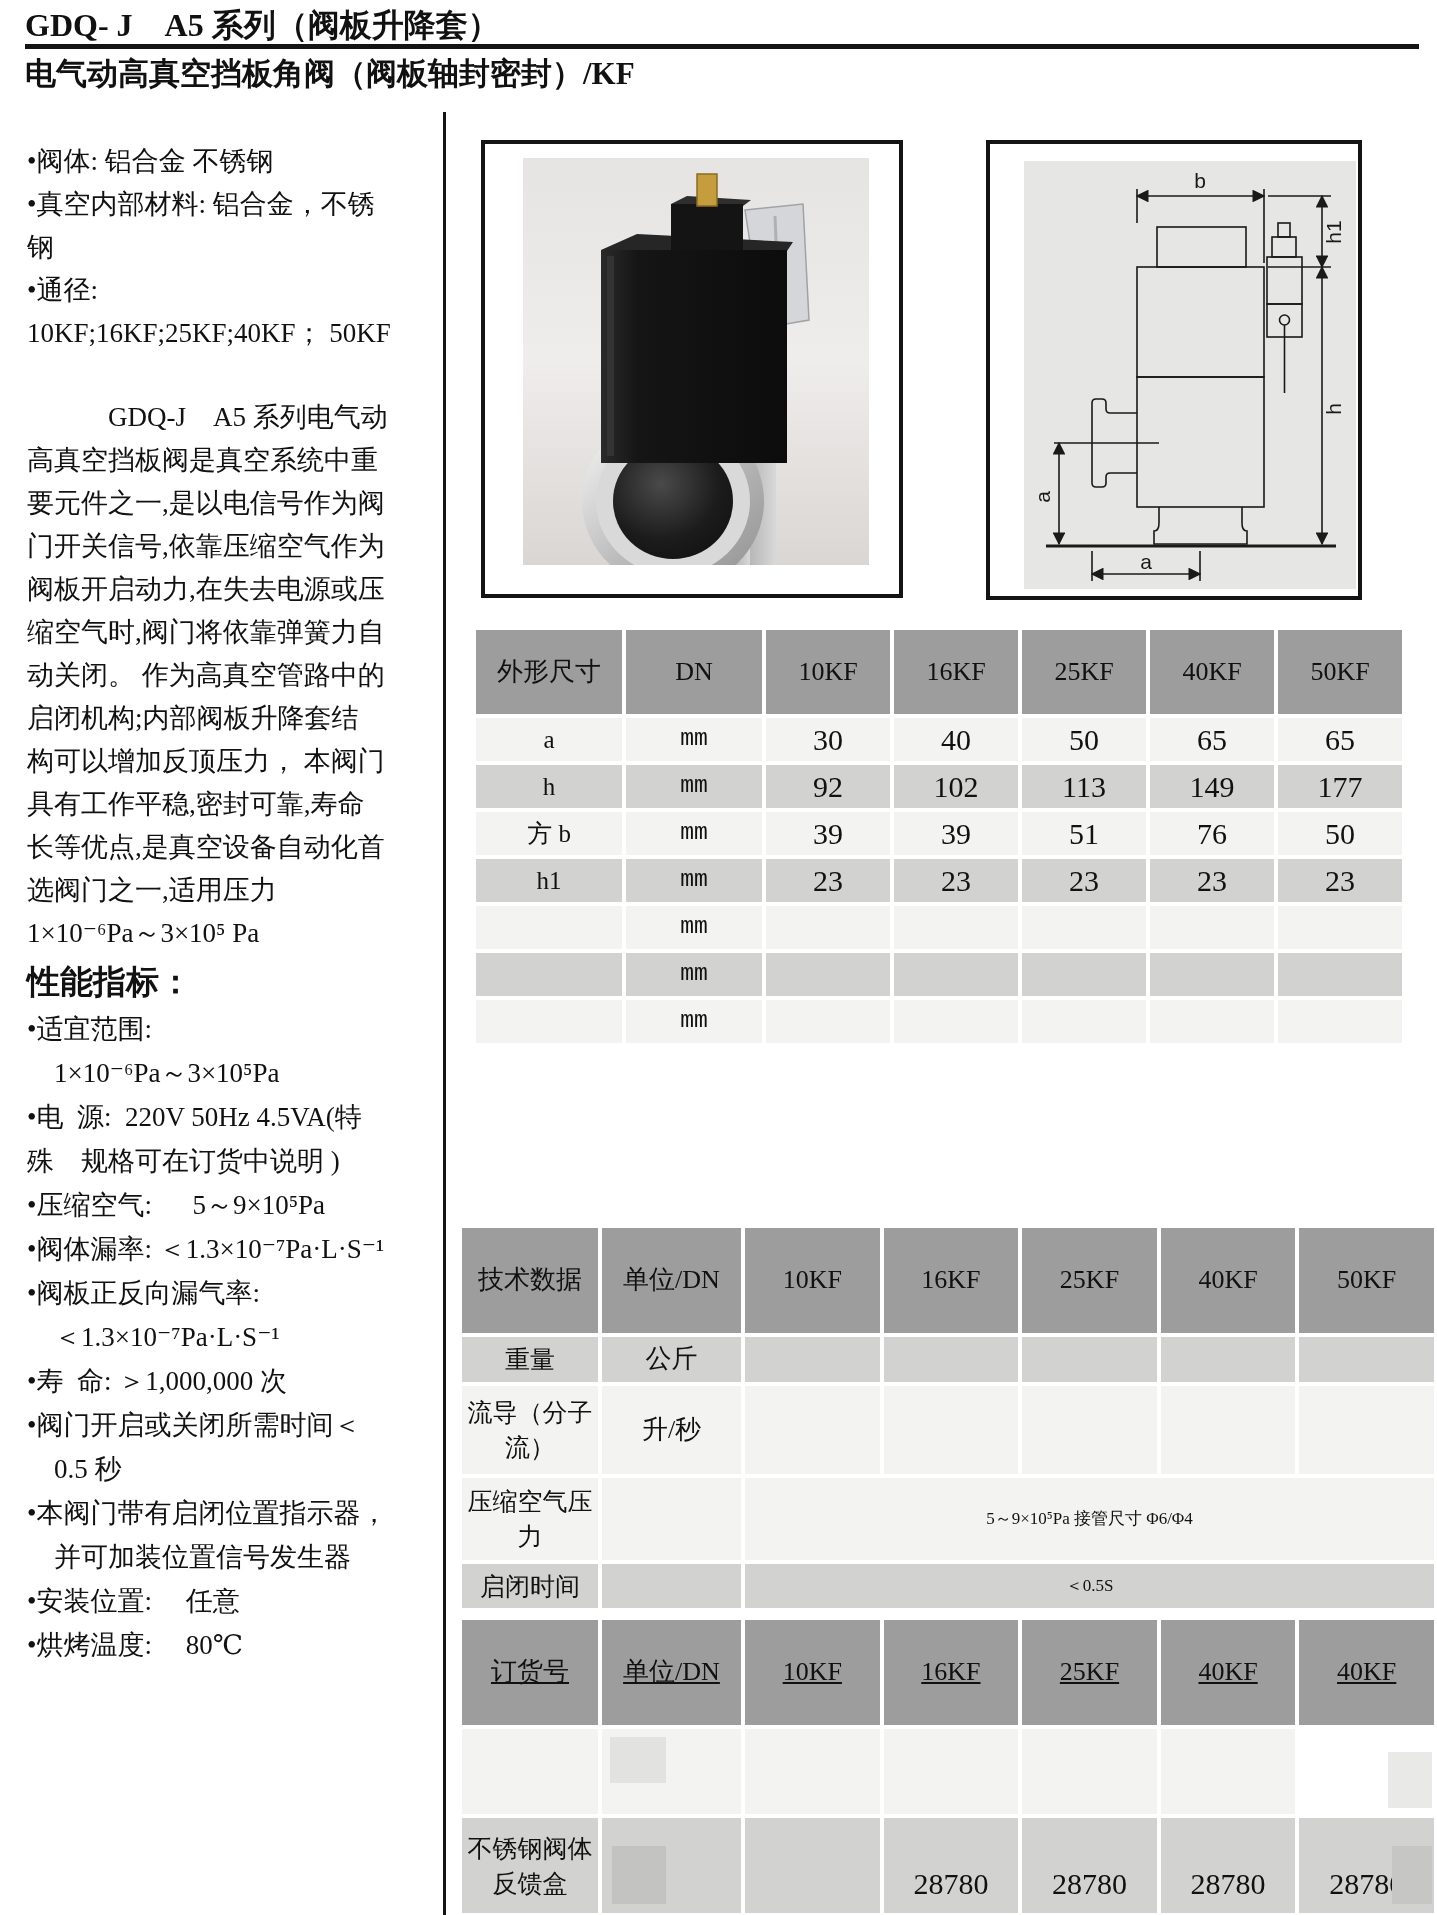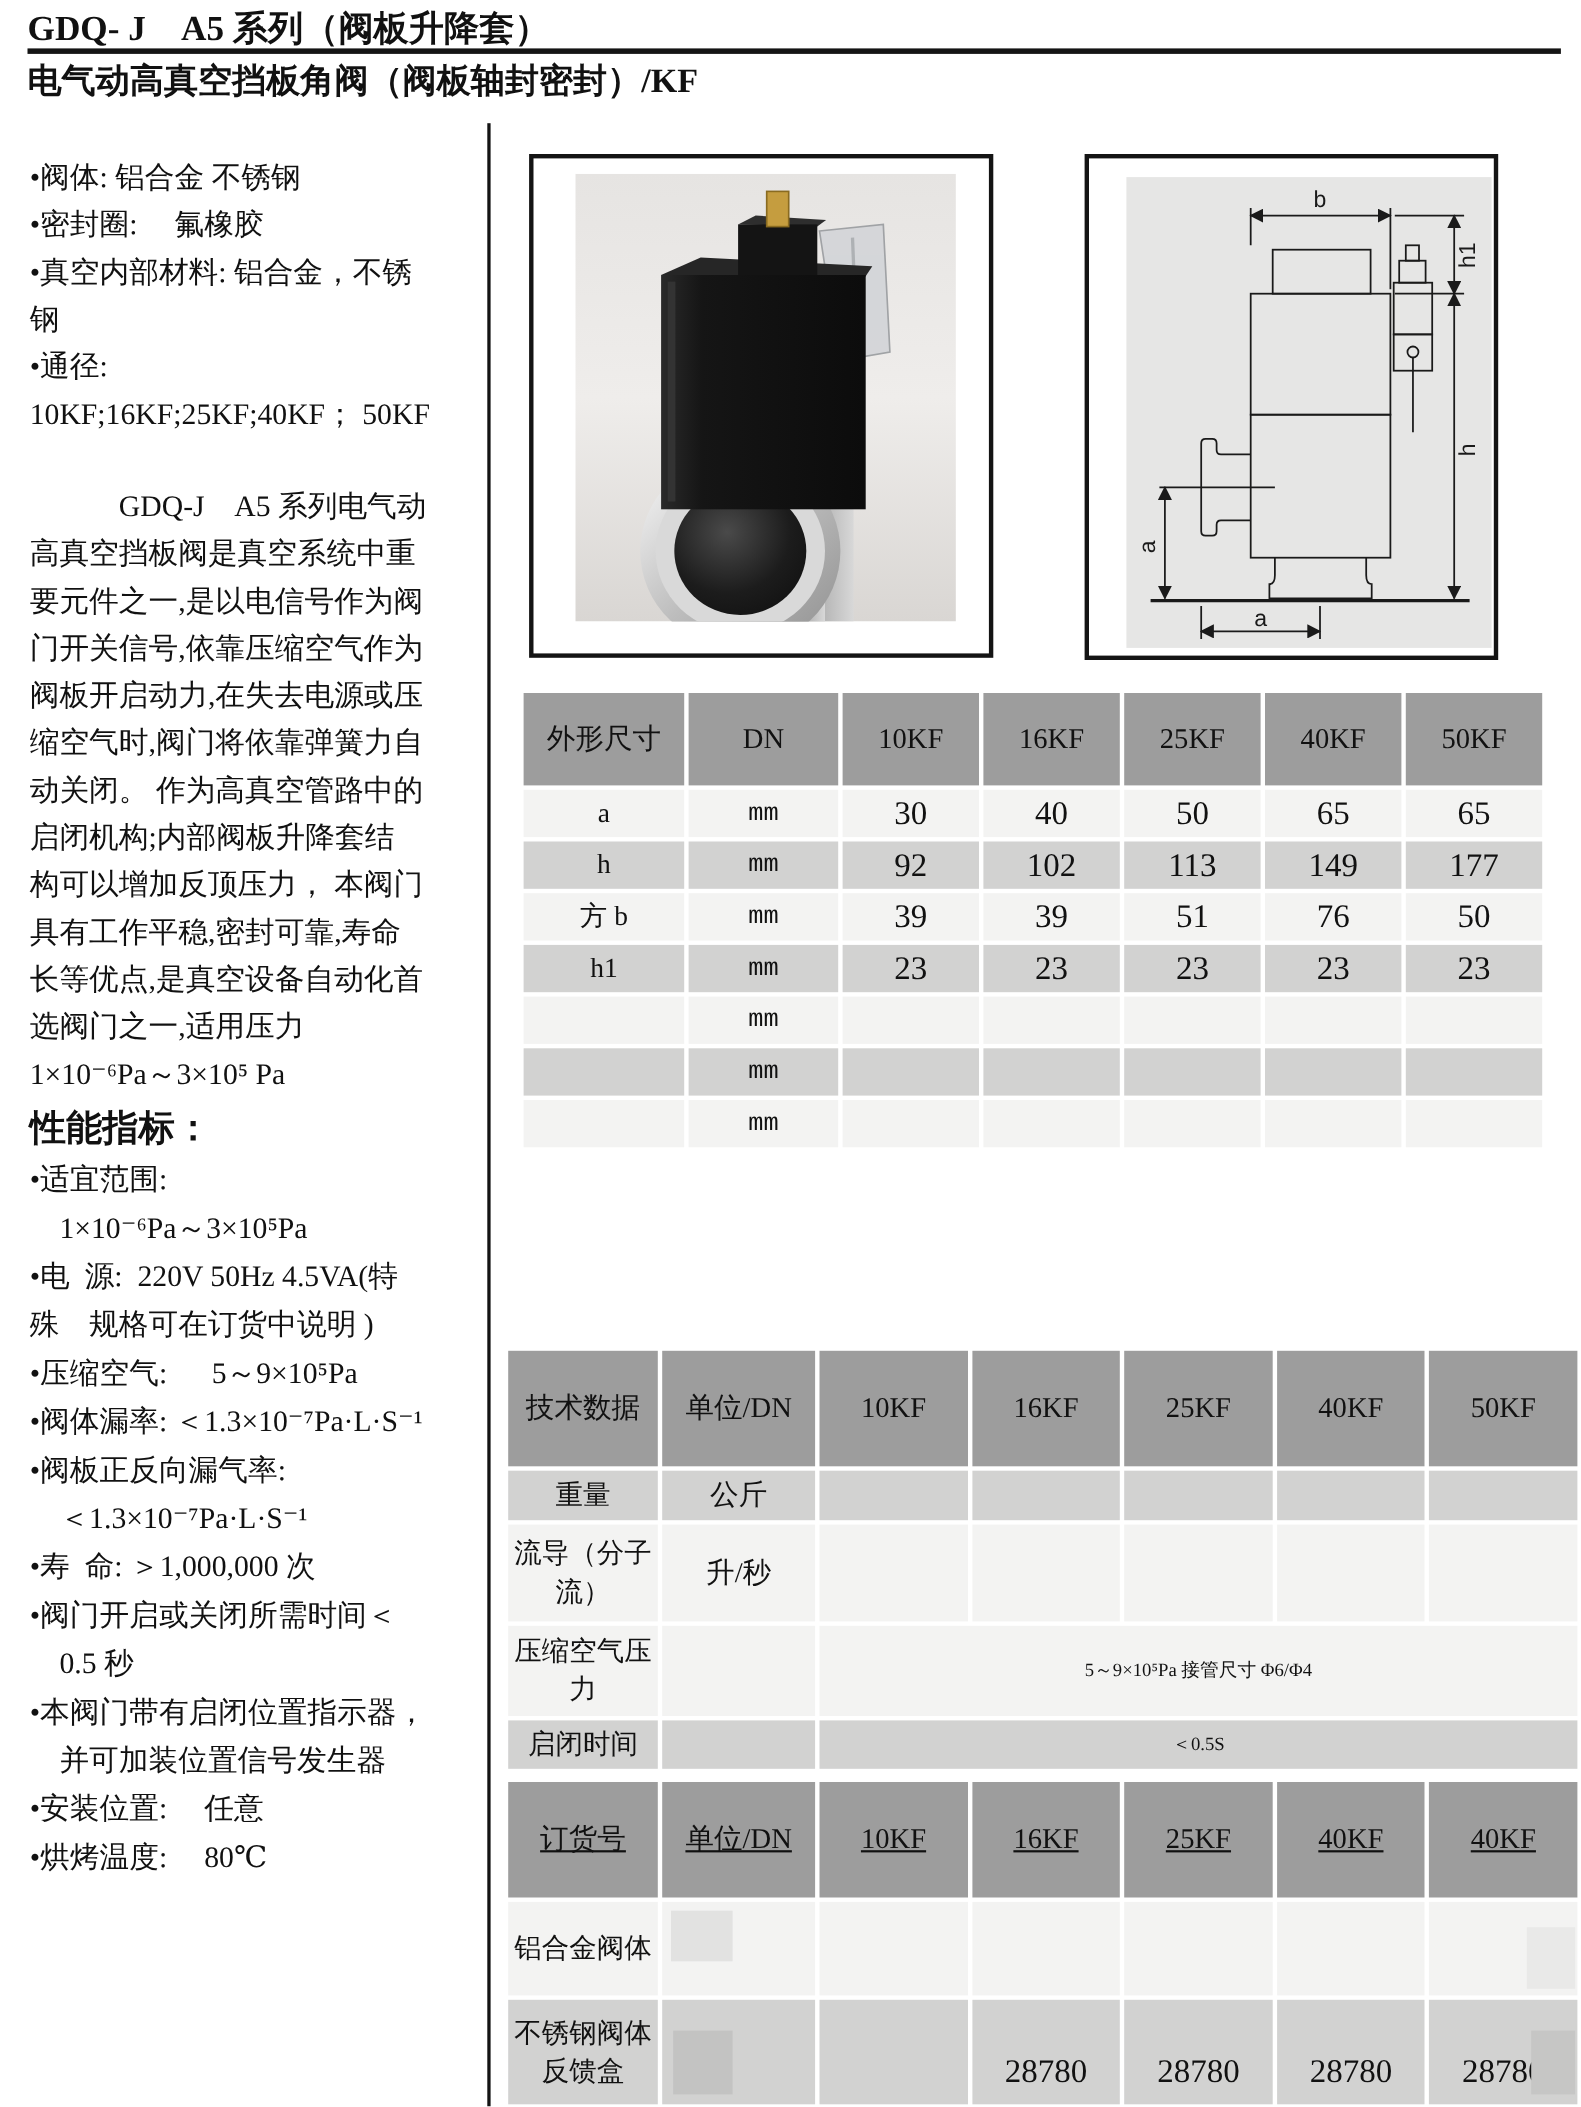--- a/index.html
+++ b/index.html
@@ -51,21 +51,20 @@
 <div class="page">
 
   <div class="abs" id="title">GDQ- J　A5 系列（阀板升降套）</div>
   <div class="abs" id="rule"></div>
   <div class="abs" id="subtitle">电气动高真空挡板角阀（阀板轴封密封）/KF</div>
   <div class="abs" id="vline"></div>
 
   <div class="abs" id="leftcol">
     <div id="spec-lines">
         <div class="ln">•阀体: 铝合金 不锈钢</div>
-        <div class="ln">•密封圈:　 氟橡胶</div>
         <div class="ln">•真空内部材料: 铝合金，不锈</div>
         <div class="ln">钢</div>
         <div class="ln">•通径:</div>
         <div class="ln">10KF;16KF;25KF;40KF； 50KF</div>
       </div>
     <div id="intro-lines">
         <div class="ln">　　　GDQ-J　A5 系列电气动</div>
         <div class="ln">高真空挡板阀是真空系统中重</div>
         <div class="ln">要元件之一,是以电信号作为阀</div>
         <div class="ln">门开关信号,依靠压缩空气作为</div>
@@ -311,21 +310,20 @@
       <div class="trow" style="height: 105px; text-decoration: underline;">
         <div class="cell hd">订货号</div>
         <div class="cell hd">单位/DN</div>
         <div class="cell hd">10KF</div>
         <div class="cell hd">16KF</div>
         <div class="cell hd">25KF</div>
         <div class="cell hd">40KF</div>
         <div class="cell hd">40KF</div>
       </div>
       <div class="trow" style="height: 85px;">
-        <div class="cell lab lt">铝合金阀体</div>
         <div class="cell unit lt"></div>
         <div class="cell val lt"></div>
         <div class="cell val lt"></div>
         <div class="cell val lt"></div>
         <div class="cell val lt"></div>
         <div class="cell val lt"></div>
       </div>
       <div class="trow" style="height: 95px;">
         <div class="cell lab dk">不锈钢阀体 反馈盒</div>
         <div class="cell unit dk"></div>

